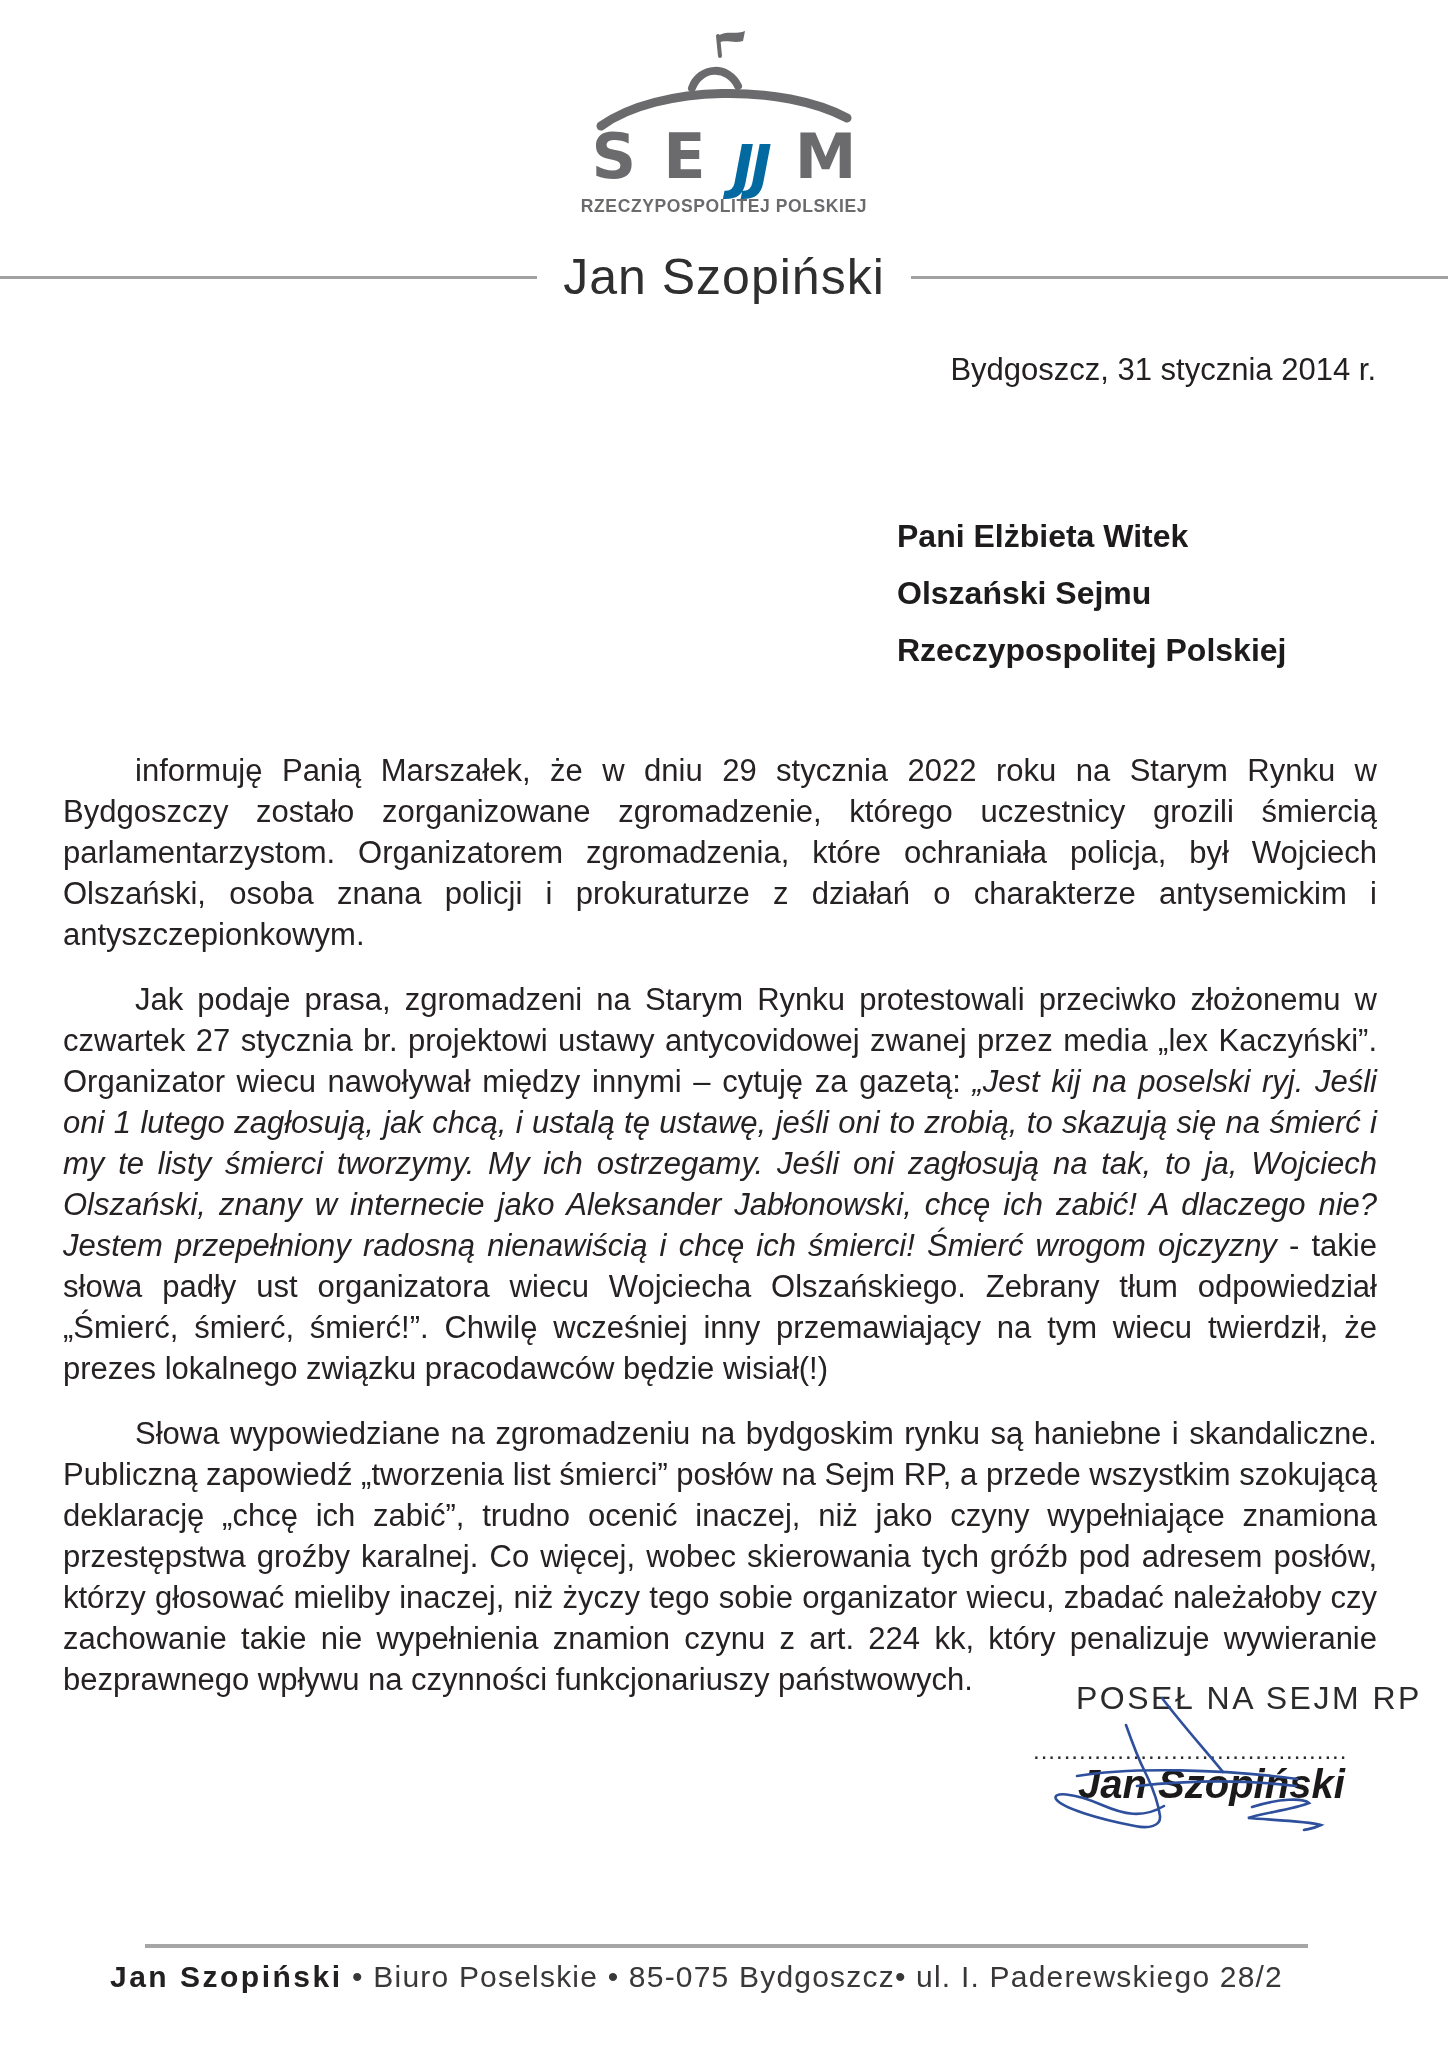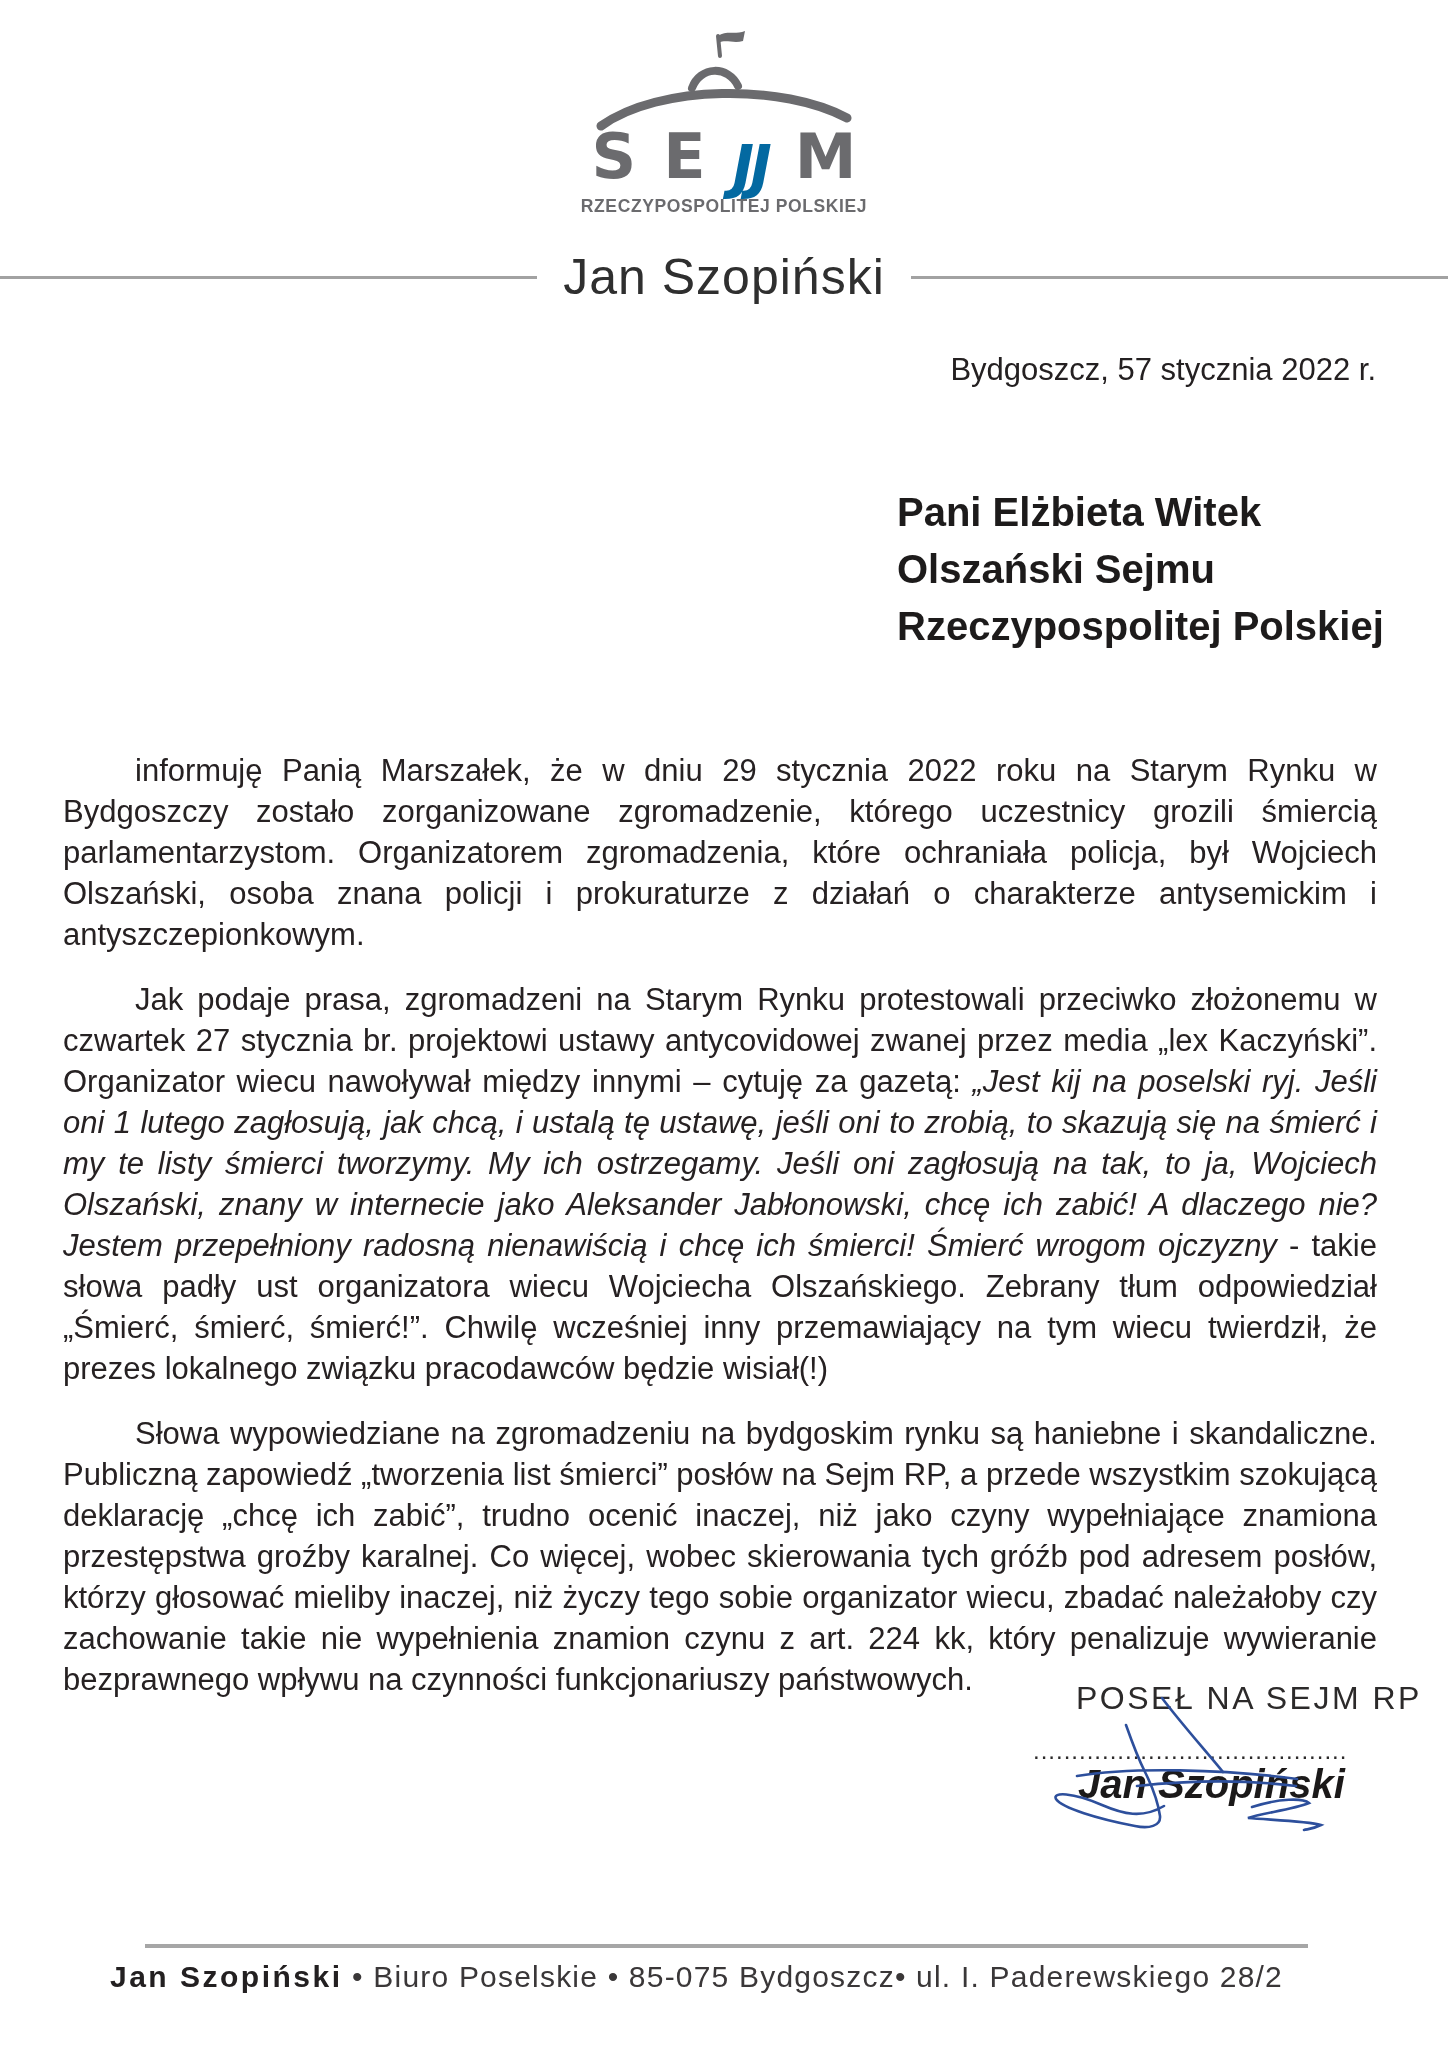--- a/index.html
+++ b/index.html
@@ -45,22 +45,22 @@
     font-size:50px;font-weight:300;letter-spacing:1px;
     color:#2f2f2f;white-space:nowrap;
   }
   
   #date-line{
     position:absolute;top:352px;right:72px;
     font-size:31px;color:#242021;white-space:nowrap;
   }
   
   #recipient{
-    position:absolute;left:897px;top:484px;
-    font-size:40px;font-weight:bold;line-height:57px;
+    position:absolute;left:897px;top:508px;
+    font-size:32px;font-weight:bold;line-height:57px;
     color:#1d1b1b;
   }
   
   #body-text{
     position:absolute;left:63px;top:750px;width:1314px;
     font-size:31px;line-height:41px;
     text-align:justify;
     color:#262122;
   }
   #body-text p{margin:0 0 24px 0;text-indent:72px;}
@@ -116,21 +116,21 @@
     </div>
     <div id="logo-subtitle">RZECZYPOSPOLITEJ POLSKIEJ</div>
   </div>
 
   <div id="name-band">
     <div class="band-rule"></div>
     <div id="band-name">Jan Szopiński</div>
     <div class="band-rule"></div>
   </div>
 
-  <div id="date-line">Bydgoszcz, 57 stycznia 2022 r.</div>
+  <div id="date-line">Bydgoszcz, 31 stycznia 2014 r.</div>
 
   <div id="recipient">
       <div>Pani Elżbieta Witek</div>
       <div>Olszański Sejmu</div>
       <div>Rzeczypospolitej Polskiej</div>
     </div>
 
   <div id="body-text">
       <p><span>informuję Panią Marszałek, że w dniu 29 stycznia 2022 roku na Starym Rynku w Bydgoszczy zostało zorganizowane zgromadzenie, którego uczestnicy grozili śmiercią parlamentarzystom. Organizatorem zgromadzenia, które ochraniała policja, był Wojciech Olszański, osoba znana policji i prokuraturze z działań o charakterze antysemickim i antyszczepionkowym.</span></p>
       <p><span>Jak podaje prasa, zgromadzeni na Starym Rynku protestowali przeciwko złożonemu w czwartek 27 stycznia br. projektowi ustawy antycovidowej zwanej przez media „lex Kaczyński”. Organizator wiecu nawoływał między innymi – cytuję za gazetą: </span><span class="bi">„Jest kij na poselski ryj. Jeśli oni 1 lutego zagłosują, jak chcą, i ustalą tę ustawę, jeśli oni to zrobią, to skazują się na śmierć i my te listy śmierci tworzymy. My ich ostrzegamy. Jeśli oni zagłosują na tak, to ja, Wojciech Olszański, znany w internecie jako Aleksander Jabłonowski, chcę ich zabić! A dlaczego nie? Jestem przepełniony radosną nienawiścią i chcę ich śmierci! Śmierć wrogom ojczyzny</span><span> - takie słowa padły ust organizatora wiecu Wojciecha Olszańskiego. Zebrany tłum odpowiedział „Śmierć, śmierć, śmierć!”. Chwilę wcześniej inny przemawiający na tym wiecu twierdził, że prezes lokalnego związku pracodawców będzie wisiał(!)</span></p>

